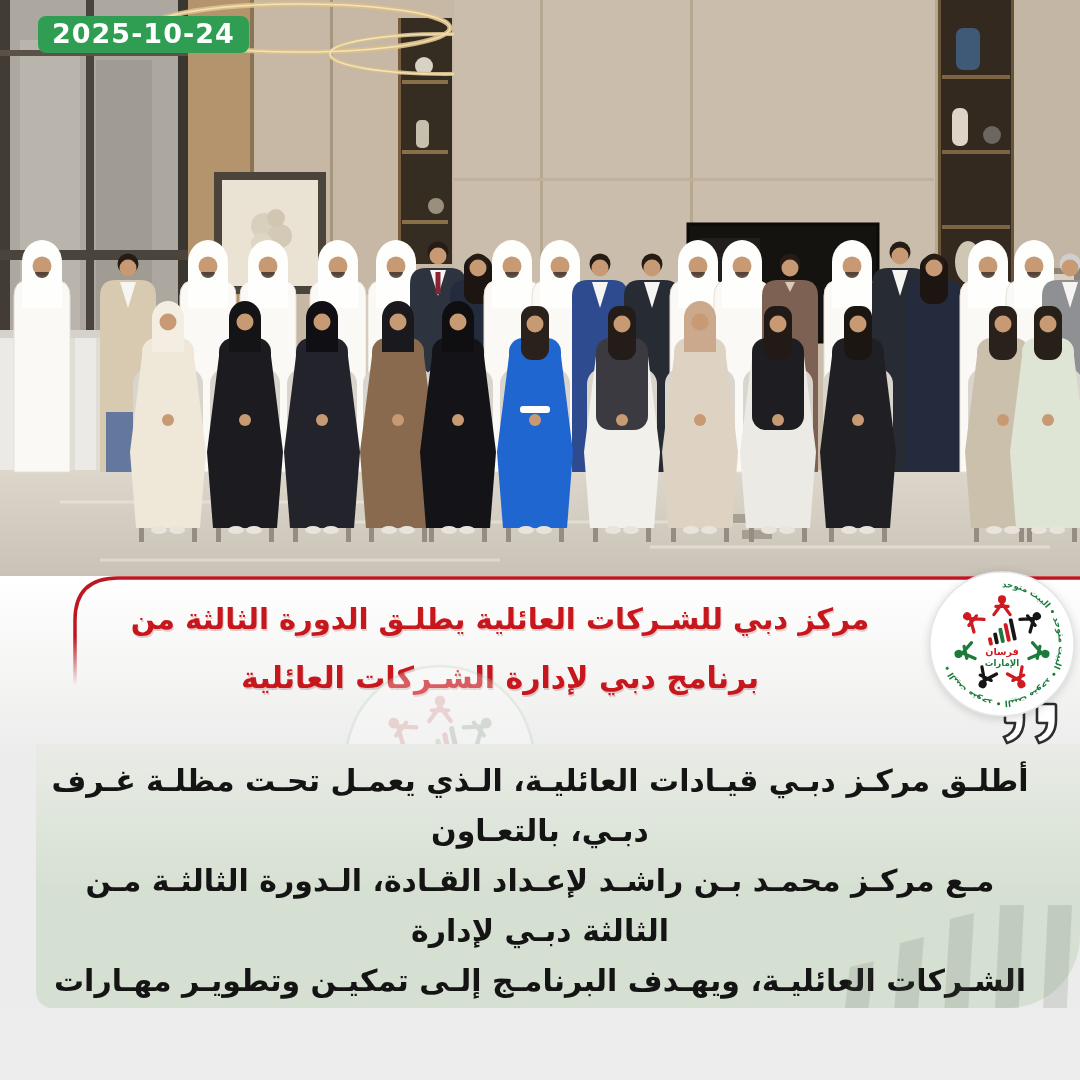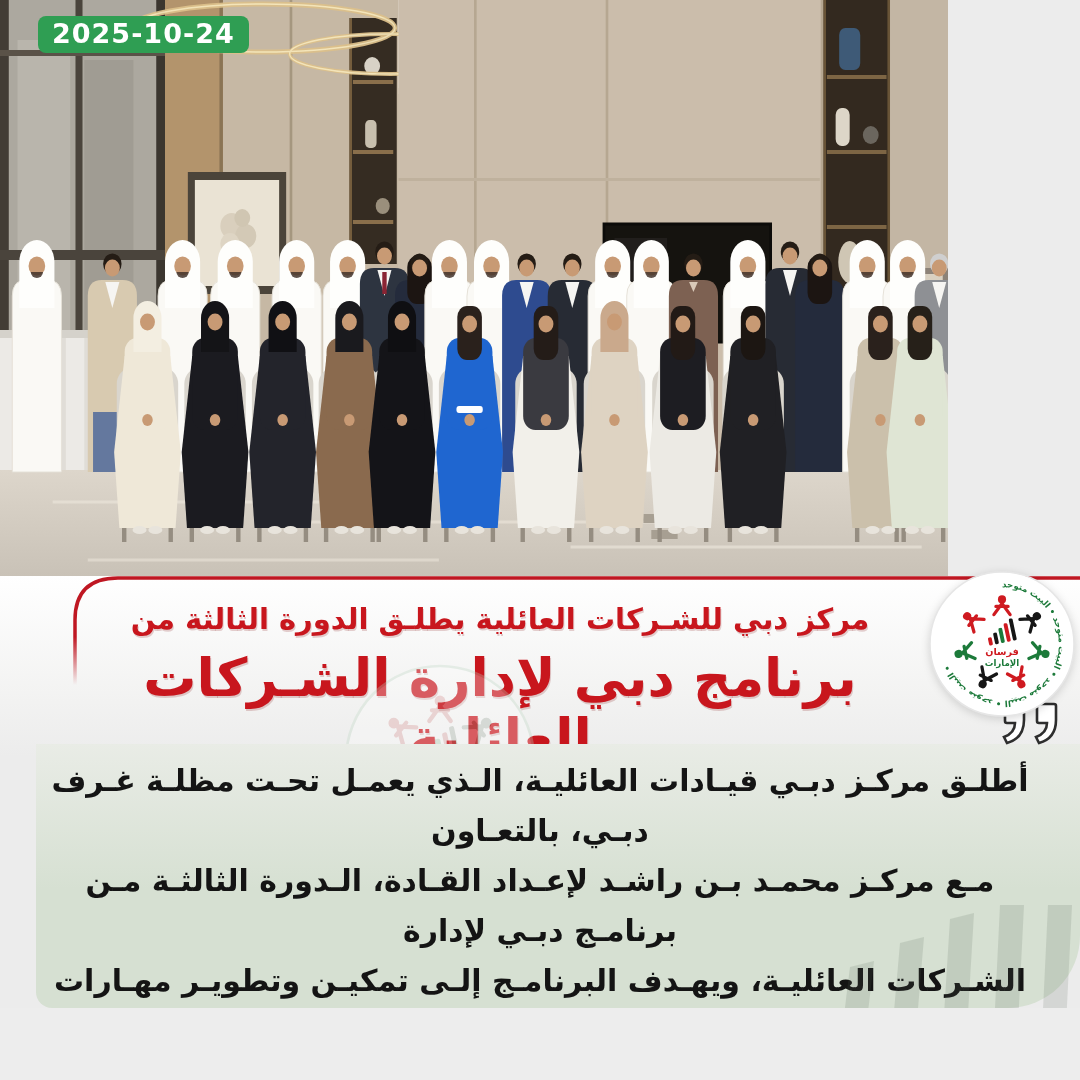--- a/index.html
+++ b/index.html
@@ -1,30 +1,30 @@
 <!DOCTYPE html>
 <html lang="ar"><head>
 <meta charset="utf-8">
 <style>
   html,body{margin:0;padding:0;background:#555;}
   .canvas{position:relative;width:1080px;height:1080px;margin:0 auto;overflow:hidden;
           background:#ececec;font-family:"DejaVu Sans",sans-serif;}
   
-  .photo{position:absolute;left:0;top:0;width:948px;height:576px;}
+  .photo{position:absolute;left:0;top:0;width:1080px;height:576px;}
   .photo svg{display:block;width:100%;height:100%;}
   .date-badge{position:absolute;left:38px;top:16px;background:#2f9e53;color:#fff;
       font-weight:bold;font-size:27px;padding:2px 14px 4px;border-radius:8px;letter-spacing:1px;}
   
   .banner-bg{position:absolute;left:0;top:576px;width:1080px;height:180px;
       background:linear-gradient(#ffffff,#f2f2f1 70%,#ececec);}
   .banner-border{position:absolute;left:0;top:570px;width:1080px;height:120px;pointer-events:none;}
   .headline{position:absolute;left:70px;right:150px;top:590px;text-align:center;direction:rtl;
       color:#c8161d;font-weight:bold;text-shadow:1px 2px 0 rgba(120,0,0,.18);}
   .headline .l1{font-size:29px;line-height:58px;}
-  .headline .l2{font-size:53px;line-height:60px;}
+  .headline .l2{font-size:30px;line-height:60px;}
   .logo{position:absolute;left:928px;top:570px;width:148px;height:148px;filter:drop-shadow(0 2px 4px rgba(0,0,0,.15));}
   .logo-watermark{position:absolute;left:342px;top:662px;width:196px;height:196px;opacity:.3;}
   .quote{position:absolute;left:1000px;top:700px;width:62px;height:48px;}
   
   .green-panel{position:absolute;left:36px;top:744px;width:1044px;height:264px;
       background:linear-gradient(#e9ece6,#d6e0d2 55%);border-radius:0 0 72px 16px;}
   .body-text{position:absolute;left:50px;right:50px;top:756px;direction:rtl;text-align:center;
       color:#141414;font-weight:bold;font-size:30px;line-height:50px;}
   .bars-watermark{position:absolute;right:0;bottom:0;width:260px;height:175px;}
   
@@ -485,21 +485,21 @@
 
   <div class="green-panel"></div>
 
   <svg class="quote" viewBox="0 0 62 48">
     <path d="M5,4 h17 a2,2 0 0 1 2,2 v14 c0,13 -6,20 -17,23 l-3,-6 c8,-3 11,-8 11,-14 h-8 a2,2 0 0 1 -2,-2z" fill="#ffffff" stroke="#2e2e2e" stroke-width="2.6"></path>
     <path d="M37,4 h17 a2,2 0 0 1 2,2 v14 c0,13 -6,20 -17,23 l-3,-6 c8,-3 11,-8 11,-14 h-8 a2,2 0 0 1 -2,-2z" fill="#ffffff" stroke="#2e2e2e" stroke-width="2.6"></path>
   </svg>
 
   <div class="body-text" dir="rtl">
     <div>أطلـق مركـز دبـي قيـادات العائليـة، الـذي يعمـل تحـت مظلـة غـرف دبـي، بالتعـاون</div>
-    <div>مـع مركـز محمـد بـن راشـد لإعـداد القـادة، الـدورة الثالثـة مـن برنامـج دبـي لإدارة</div>
+    <div>مـع مركـز محمـد بـن راشـد لإعـداد القـادة، الـدورة الثالثـة مـن الثالثة دبـي لإدارة</div>
     <div>الشـركات العائليـة، ويهـدف البرنامـج إلـى تمكيـن وتطويـر مهـارات قـادة الصف الثاني</div>
     <div>مـن الشـركات العائليـة فـي إمـارة دبـي، ويضـم 27 مشــتركًا مـن قيـادات الصـف</div>
 
   </div>
 
   <svg class="bars-watermark" viewBox="0 0 260 175">
     <g fill="rgba(90,100,90,0.16)">
       <polygon points="30,62 54,56 40,175 16,175"></polygon>
       <polygon points="80,38 104,32 92,175 68,175"></polygon>
       <polygon points="130,14 154,8 144,175 120,175"></polygon>

